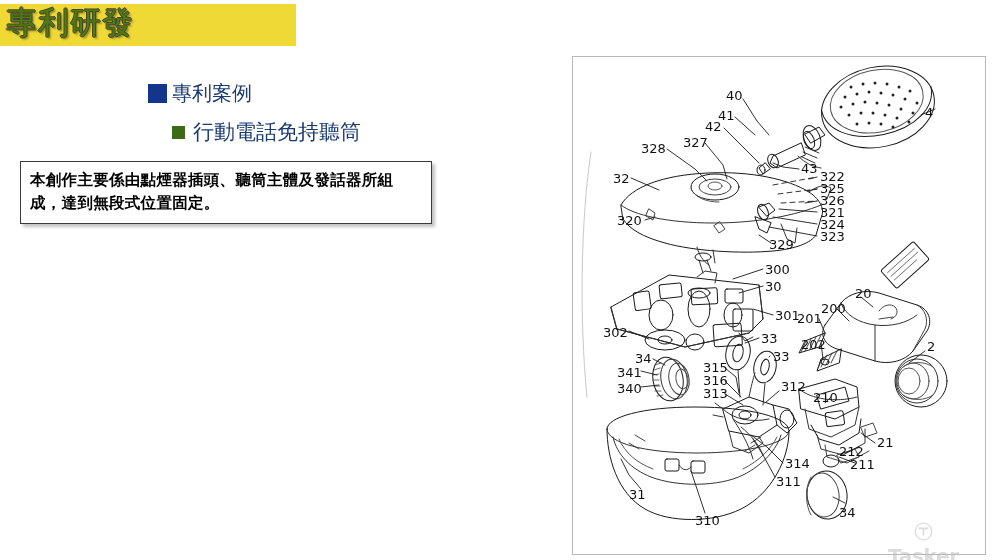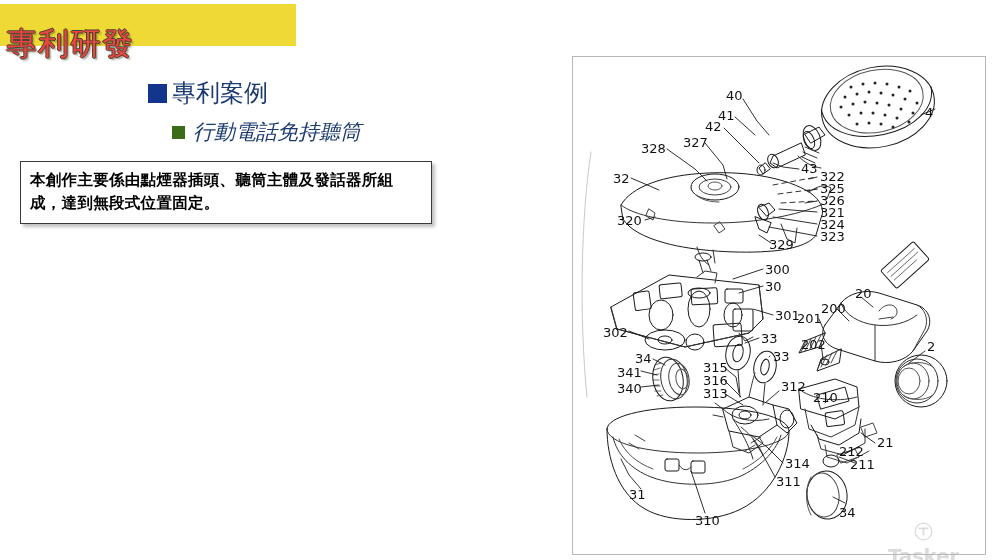--- a/index.html
+++ b/index.html
@@ -25,60 +25,58 @@
     background: #efd935;
   }
   .title-text {
     position: absolute;
     left: 6px;
     top: 2px;
     font-family: "DejaVu Serif", "Liberation Serif", serif;
     font-size: 31px;
     line-height: 40px;
     font-weight: 400;
-    color: #ef4444;
+    color: #4d7c0f;
     letter-spacing: 1px;
     white-space: nowrap;
     text-shadow:
       1px 0 0 #4a4430, -1px 0 0 #4a4430,
       0 1px 0 #4a4430, 0 -1px 0 #4a4430,
       2px 2px 2px rgba(60,55,30,0.55);
-    margin-top: 21px;
   }
 
   
   .heading-l1 {
     position: absolute;
     left: 148px;
     top: 78px;
     display: flex;
     align-items: center;
   }
   .bullet-sq-blue {
     width: 19px;
     height: 19px;
     background: #13368c;
     margin-right: 5px;
     flex: 0 0 auto;
   }
   .heading-l1-text {
     font-family: Liberation Sans, sans-serif;
-    font-size: 24px;
+    font-size: 20px;
     line-height: 30px;
     color: #1b3a70;
     white-space: nowrap;
   }
 
   .heading-l2 {
     position: absolute;
     left: 172px;
     top: 120px;
     display: flex;
     align-items: center;
-    font-style: italic;
   }
   .bullet-sq-green {
     width: 13px;
     height: 13px;
     background: #3c6b18;
     margin-right: 8px;
     flex: 0 0 auto;
   }
   .heading-l2-text {
     font-family: "DejaVu Serif", "Liberation Serif", serif;

